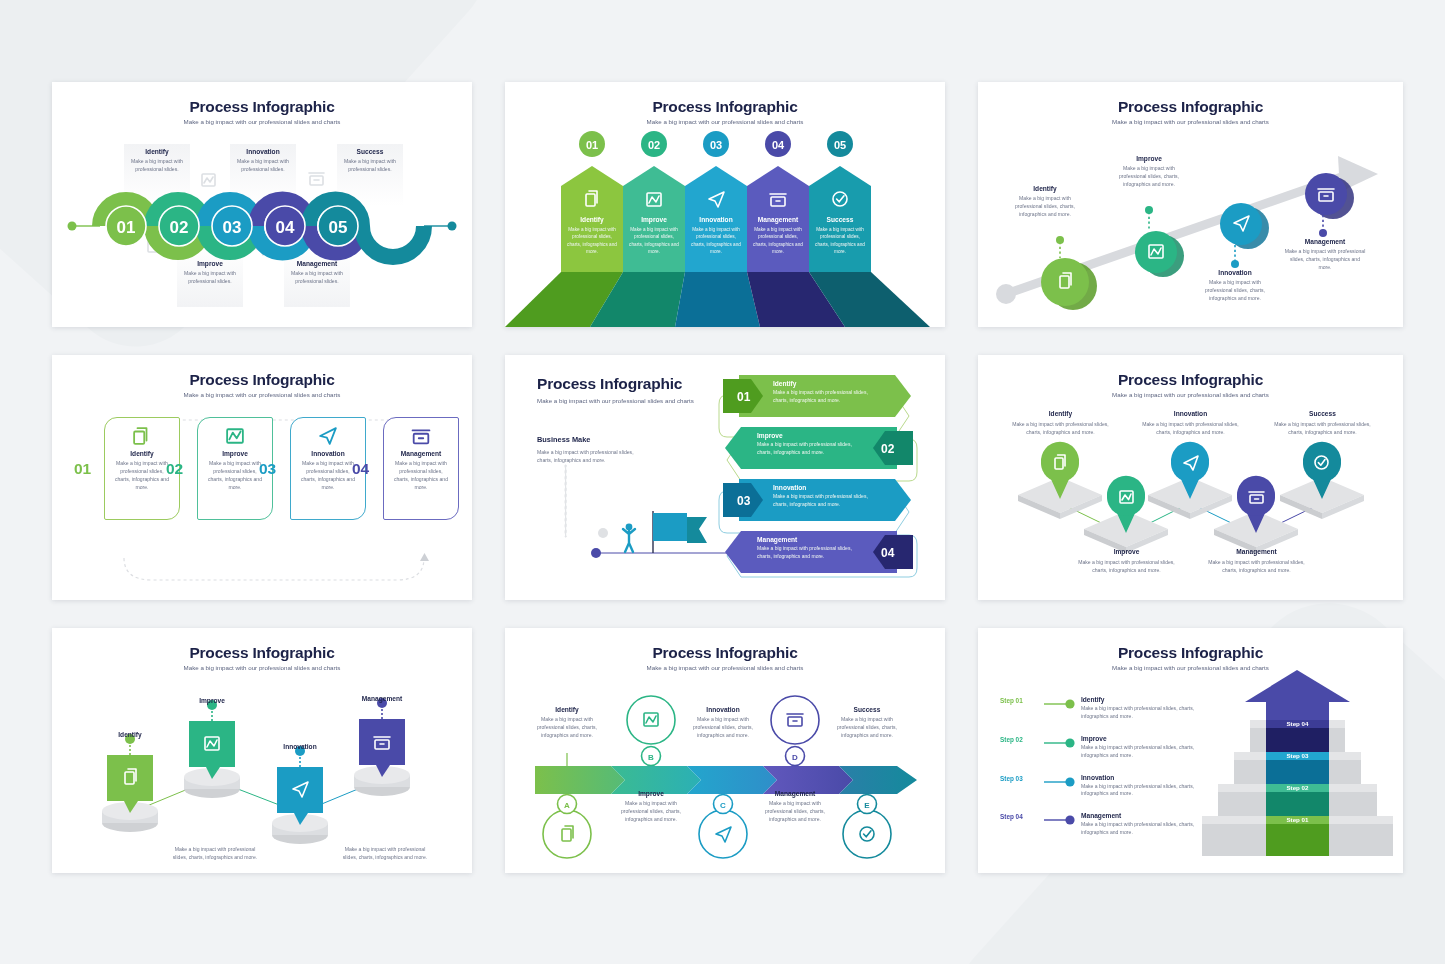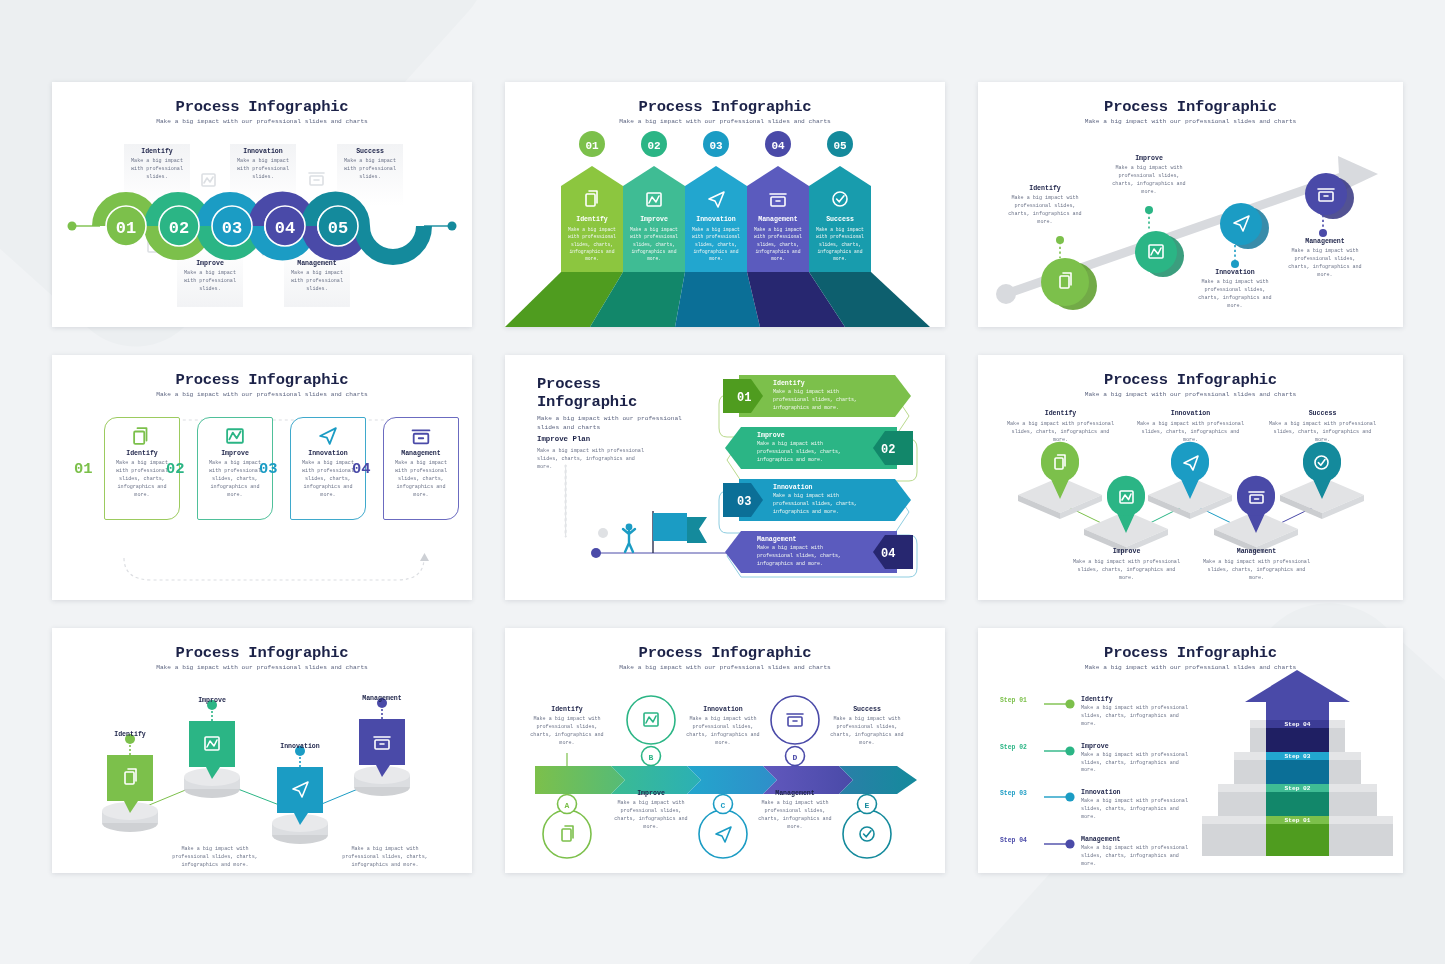--- a/index.html
+++ b/index.html
@@ -19,21 +19,20 @@
     grid-template-columns: 420px 440px 425px;
     grid-template-rows: 245px 245px 245px;
     column-gap:33px; row-gap:28px;
     padding:82px 52px;
   }
   .slide {
     background:#ffffff;
     position:relative;
     overflow:hidden;
     box-shadow:0 1px 5px rgba(40,50,70,.13);
-    font-family:Liberation Mono, monospace;
   }
   .s-title { text-align:center; font-size:15.5px; font-weight:bold; color:#1c2248; letter-spacing:-.2px; }
   .s-sub { text-align:center; font-size:6.2px; color:#5d6580; margin-top:2px; }
   .hdr { padding-top:16px; }
 
   
   .h3 { font-size:6.6px; font-weight:bold; color:#1c2248; }
   .p  { font-size:5.1px; color:#6d7489; line-height:1.55; }
 
   svg { display:block; overflow:visible; }
@@ -409,21 +408,21 @@
     </div>
     <div class="s4-num" style="left:300px;color:#4a4aa8">04</div>
   </div>
 
   <div class="slide">
     <div style="position:absolute;left:32px;top:20px;width:170px">
       <div class="s5-ttl">Process Infographic</div>
       <div style="font-size:6.2px;color:#5d6580;margin-top:3px;line-height:1.5">Make a big impact with our professional slides and charts</div>
     </div>
     <div style="position:absolute;left:32px;top:80px;width:112px">
-      <div style="font-size:7.4px;font-weight:bold;color:#1c2248">Improve Plan</div>
+      <div style="font-size:7.4px;font-weight:bold;color:#1c2248">Business Make</div>
       <div class="p" style="margin-top:5px">Make a big impact with professional slides, charts, infographics and more.</div>
     </div>
 
     <svg width="250" height="120" viewBox="0 0 250 120" style="position:absolute;left:20px;top:110px">
       <rect x="40" y="0" width="1.2" height="72" fill="#e2e4e7" stroke-dasharray="3 3" stroke="#e2e4e7"></rect>
       <circle cx="78" cy="68" r="5" fill="#dfe1e4"></circle>
       <line x1="68" y1="88" x2="235" y2="88" stroke="#4a4aa8" stroke-width="1"></line>
       <circle cx="71" cy="88" r="5" fill="#4a4aa8"></circle>
       <g stroke="#1b9cc4" stroke-width="2.4" fill="none" stroke-linecap="round">
         <circle cx="104" cy="62" r="3.4" fill="#1b9cc4" stroke="none"></circle>

